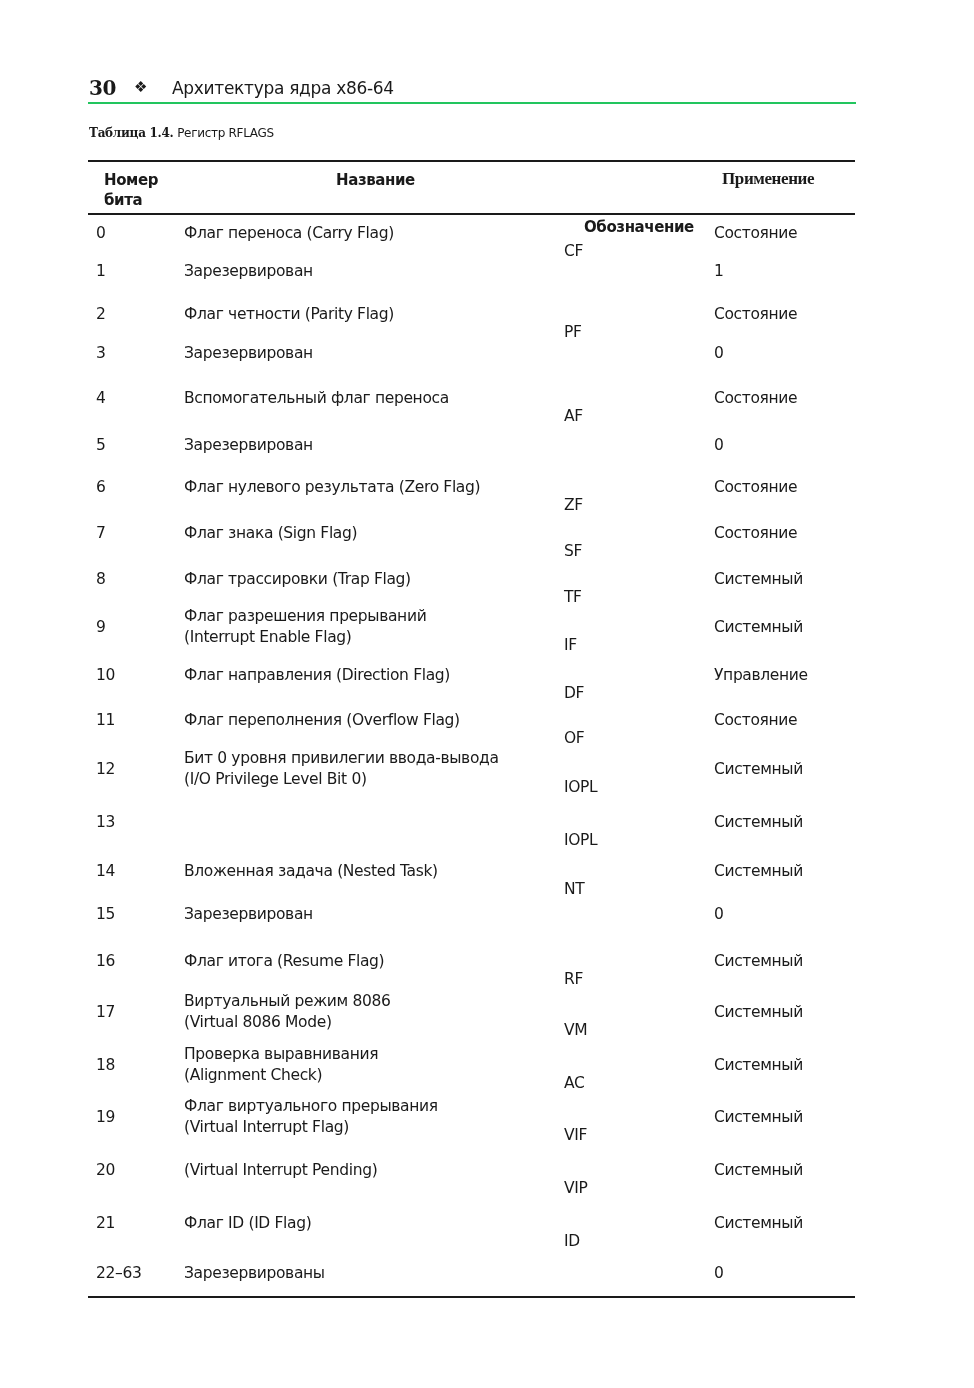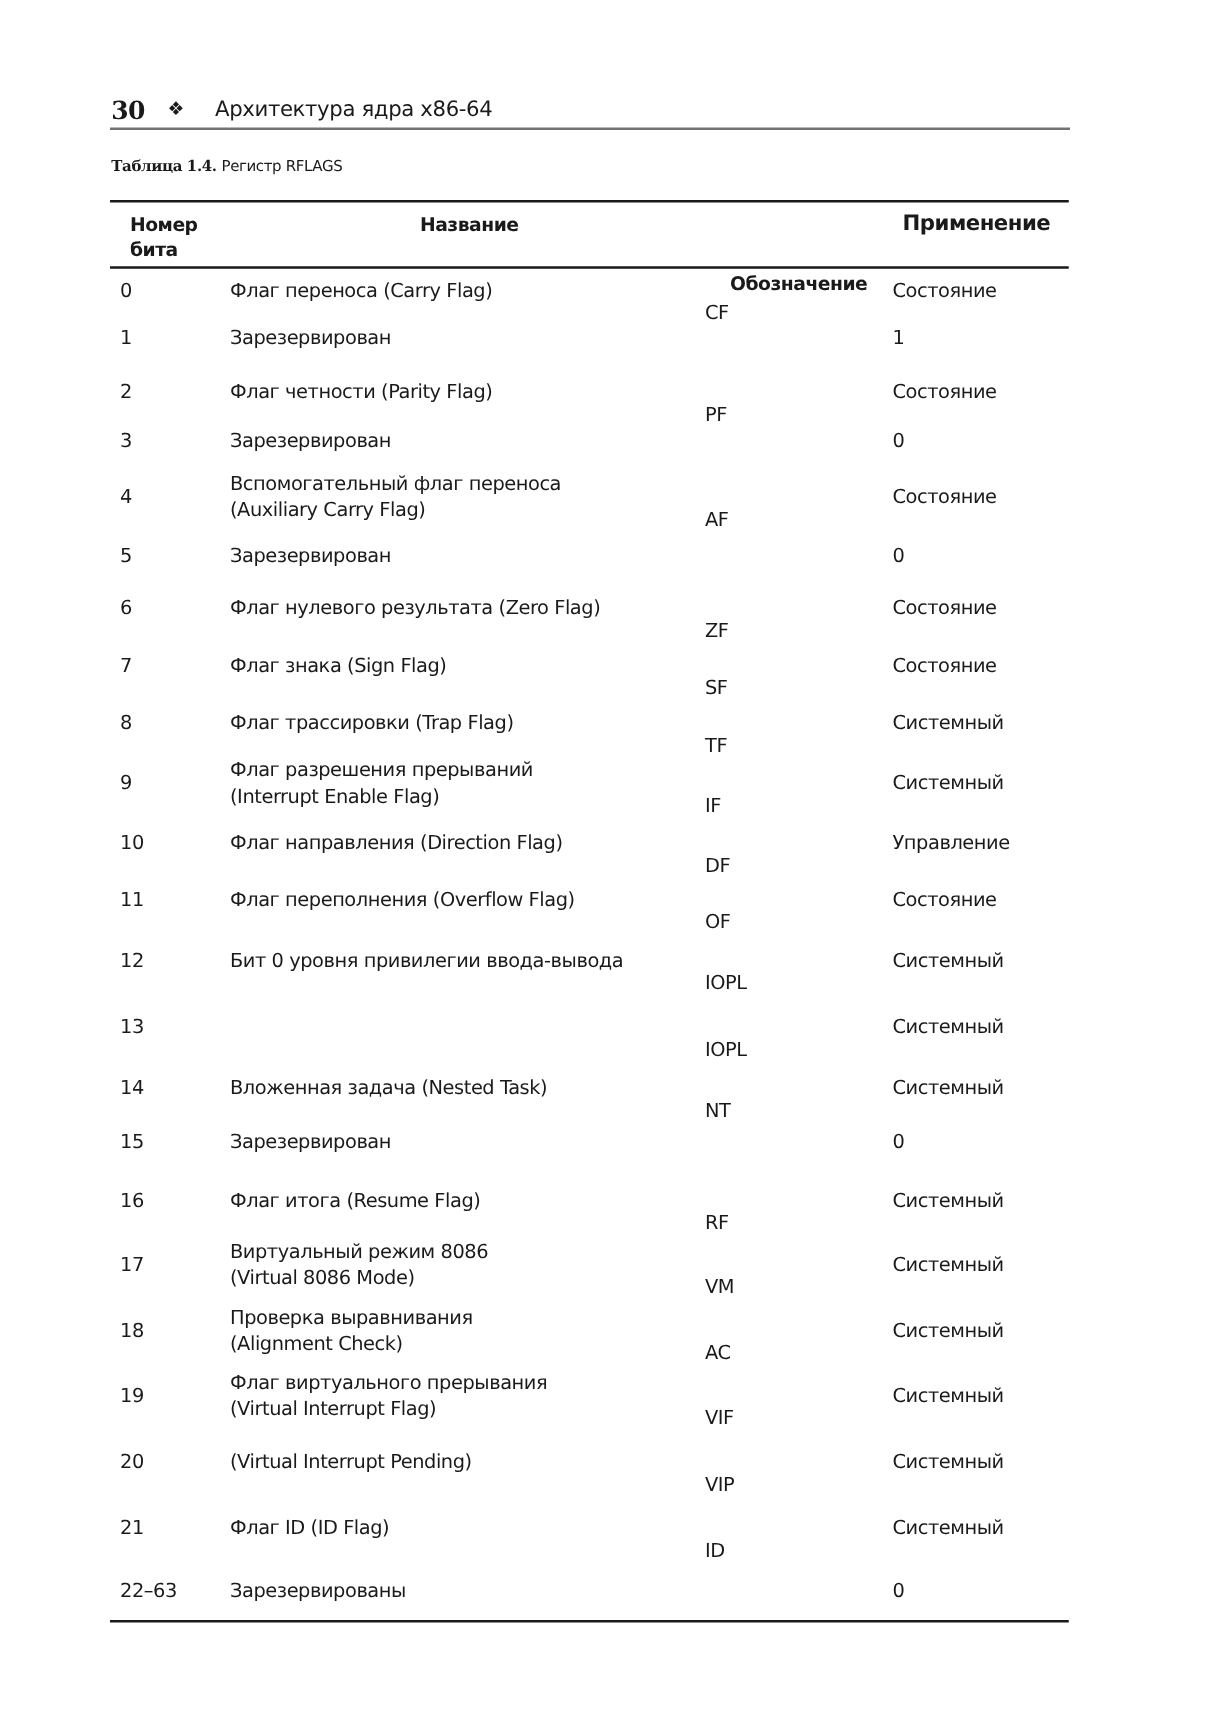--- a/index.html
+++ b/index.html
@@ -14,21 +14,21 @@
       overflow: hidden;
       font-family: "DejaVu Sans", sans-serif;
       color: #1a1a1a;
     }
     .running-head {
       position: absolute;
       left: 88px;
       top: 76px;
       width: 768px;
       height: 26px;
-      border-bottom: 2px solid #737373;
+      border-bottom: 2px solid #22c55e;
     }
     .page-number {
       position: absolute;
       left: 1px;
       top: 0;
       font-family: "DejaVu Serif", serif;
       font-weight: bold;
       font-size: 20px;
       letter-spacing: -0.5px;
     }
@@ -73,21 +73,21 @@
     .th {
       position: absolute;
       font-weight: bold;
       font-size: 15px;
       letter-spacing: -0.4px;
       line-height: 20px;
     }
     .th.bit { left: 104px; top: 170px; text-align: left; width: 56px; }
     .th.name { left: 336px; top: 170px; }
     .th.abbr { left: 584px; top: 182px; margin-top: 35px; }
-    .th.usage { left: 722px; top: 169px; font-size: 17px; }
+    .th.usage { left: 722px; top: 169px; font-size: 17px; font-family: Liberation Serif, serif; }
 
     .row {
       position: absolute;
       left: 88px;
       width: 767px;
       height: 0;
     }
     .cell {
       position: absolute;
       top: 0;
@@ -158,21 +158,20 @@
       <div class="cell name">
         <div>Зарезервирован</div>
       </div>
       <div class="cell abbr"></div>
       <div class="cell usage">0</div>
     </div>
     <div class="row" style="top: 398px;">
       <div class="cell bit">4</div>
       <div class="cell name">
         <div>Вспомогательный флаг переноса</div>
-        <div>(Auxiliary Carry Flag)</div>
       </div>
       <div class="cell abbr">AF</div>
       <div class="cell usage">Состояние</div>
     </div>
     <div class="row" style="top: 445px;">
       <div class="cell bit">5</div>
       <div class="cell name">
         <div>Зарезервирован</div>
       </div>
       <div class="cell abbr"></div>
@@ -224,20 +223,21 @@
       <div class="cell name">
         <div>Флаг переполнения (Overflow Flag)</div>
       </div>
       <div class="cell abbr">OF</div>
       <div class="cell usage">Состояние</div>
     </div>
     <div class="row" style="top: 769px;">
       <div class="cell bit">12</div>
       <div class="cell name">
         <div>Бит 0 уровня привилегии ввода-вывода</div>
+        <div>(I/O Privilege Level Bit 0)</div>
       </div>
       <div class="cell abbr">IOPL</div>
       <div class="cell usage">Системный</div>
     </div>
     <div class="row" style="top: 822px;">
       <div class="cell bit">13</div>
       <div class="cell name">
       </div>
       <div class="cell abbr">IOPL</div>
       <div class="cell usage">Системный</div>

